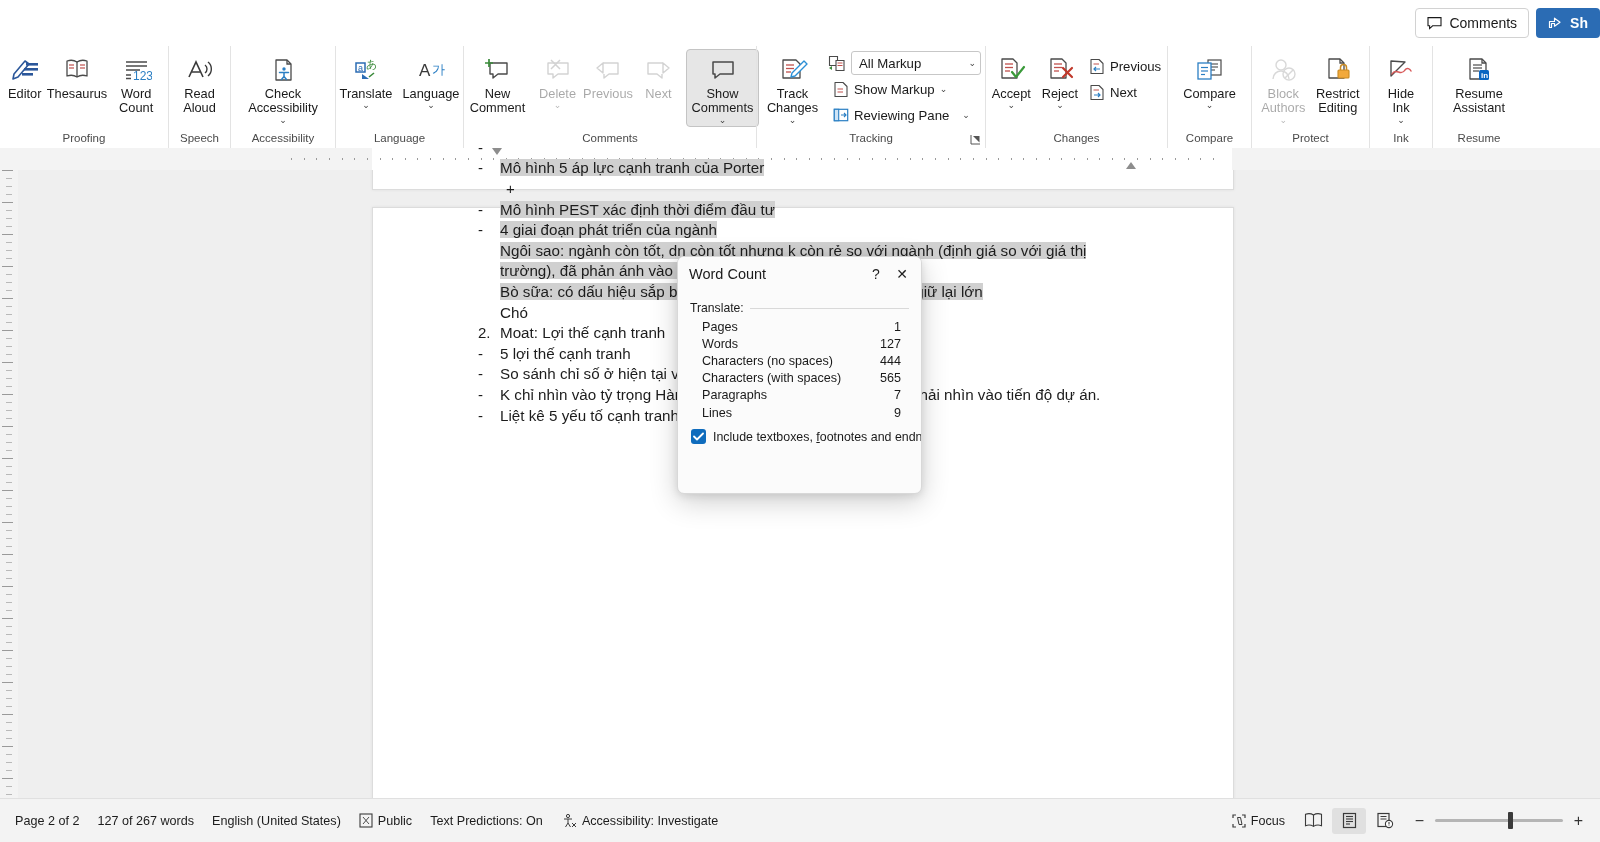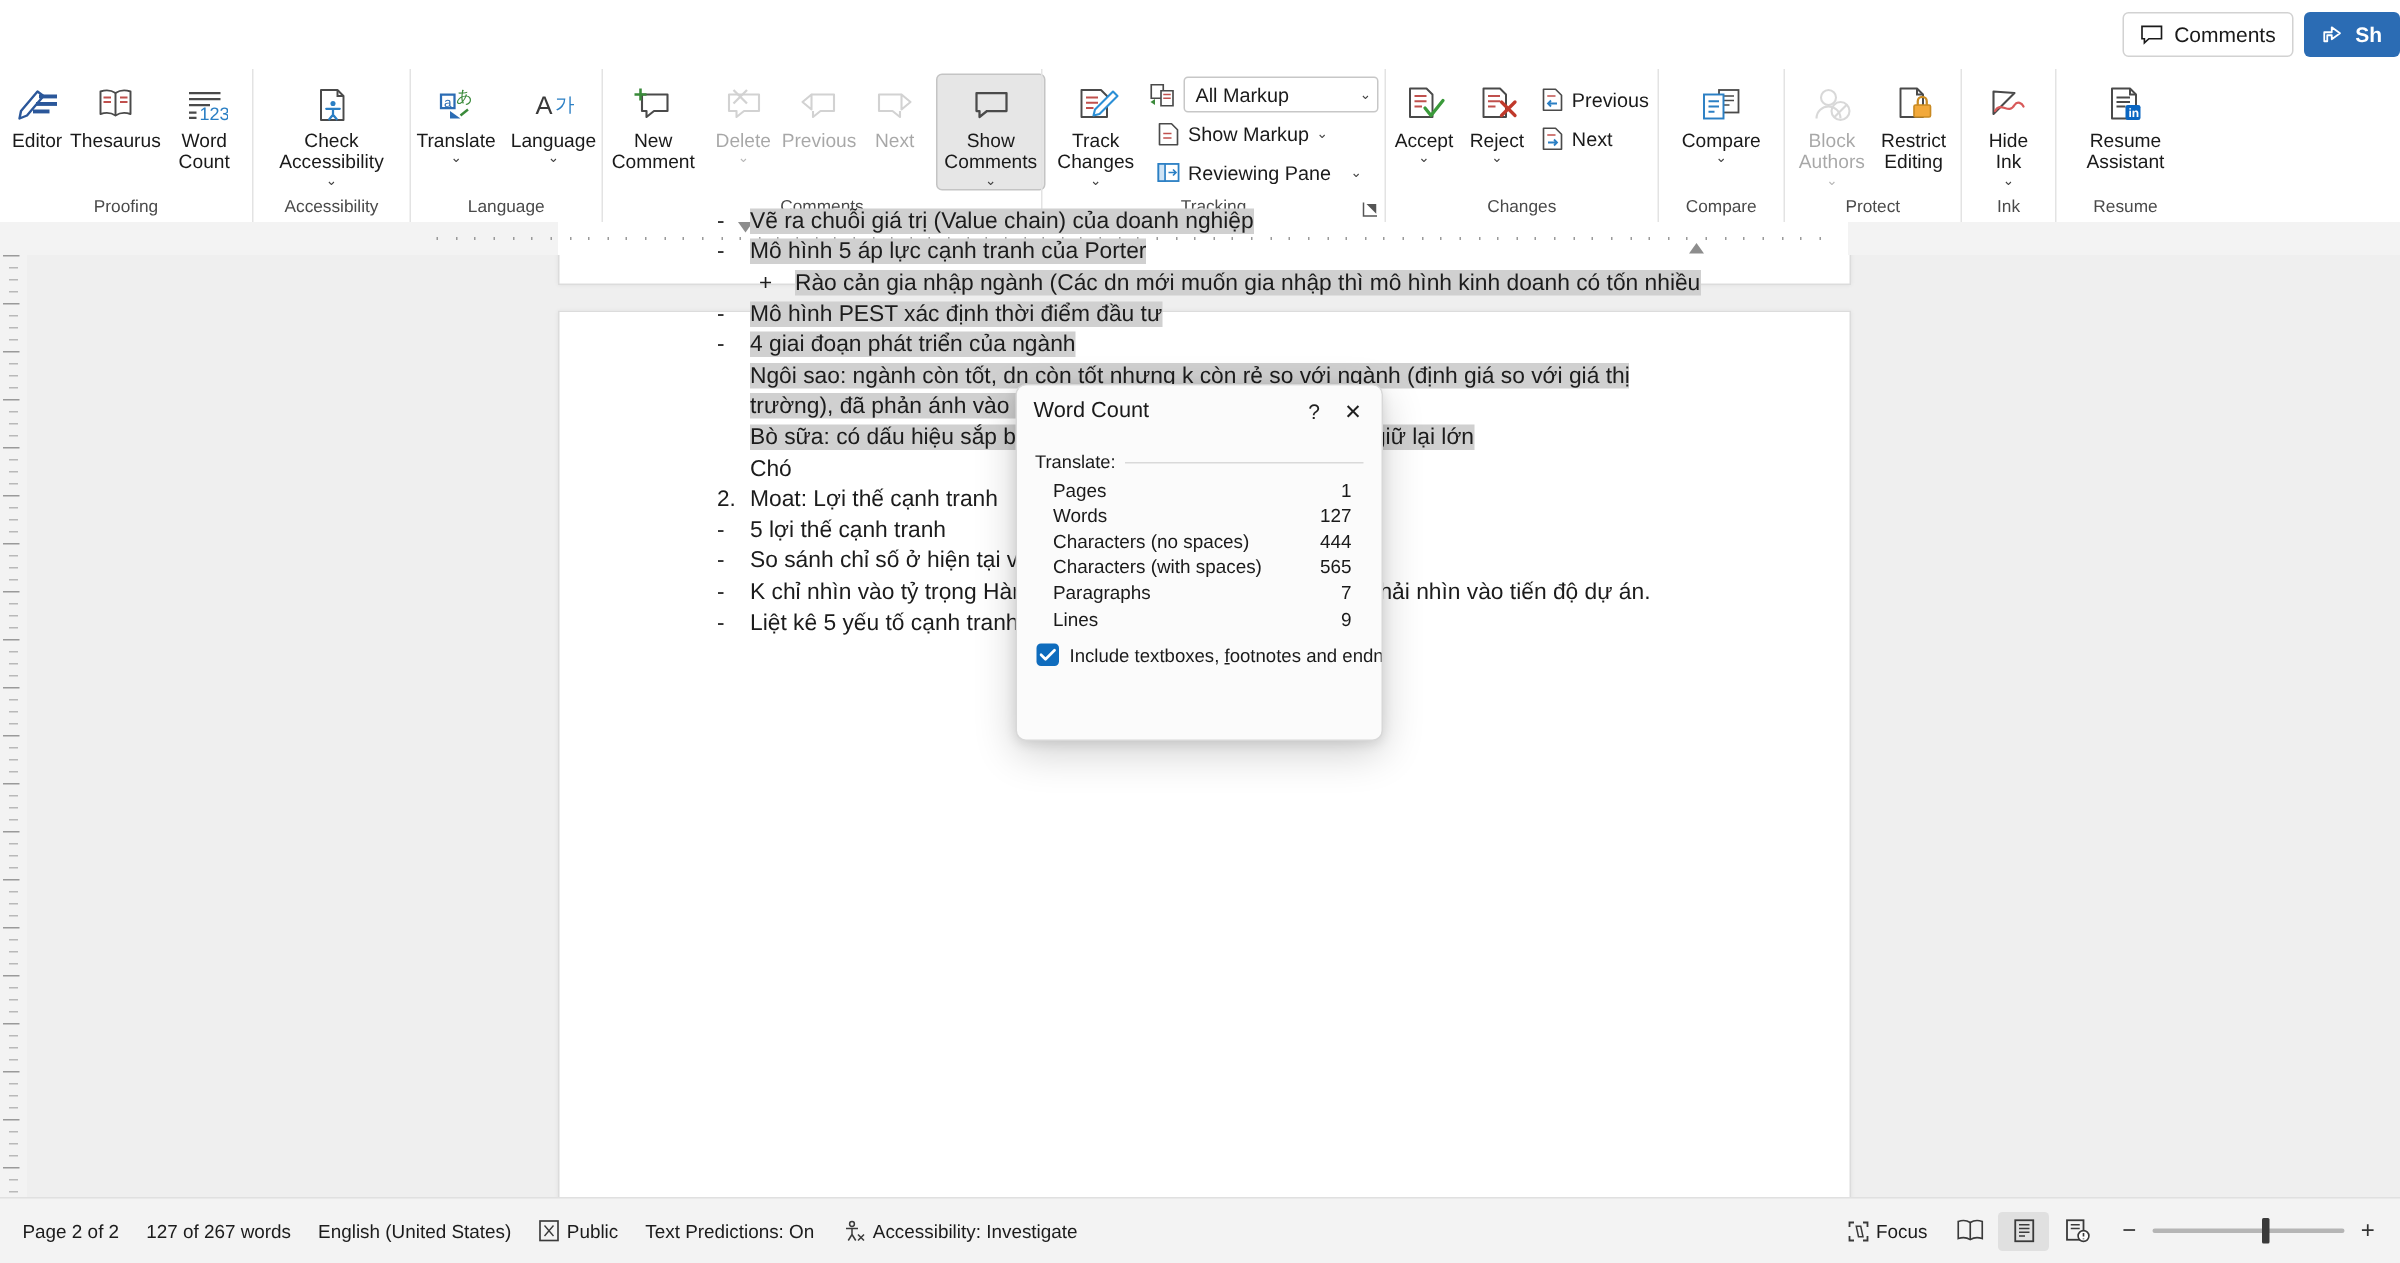--- a/index.html
+++ b/index.html
@@ -303,20 +303,36 @@
             <line x1="6" y1="23.5" x2="11" y2="23.5" stroke="#4a4a4a" stroke-width="1.5"></line>
             <text x="13" y="25" font-family="Liberation Sans, sans-serif" font-size="12" fill="#2b7fc4">123</text>
           </svg>
         </span>
         <span class="lbl">Word Count</span>
       </div>
     </div>
     <div class="rgroup-label">Proofing</div>
   </div>
 
+  <div class="rgroup" style="width:62px">
+    <div class="rgroup-items">
+      <div class="rbtn">
+        <span class="ico">
+          <svg width="32" height="30" viewBox="0 0 32 30">
+            <path d="M5 22 L12 7 l7 15" fill="none" stroke="#3a3a3a" stroke-width="1.6"></path>
+            <line x1="8" y1="17" x2="16" y2="17" stroke="#3a3a3a" stroke-width="1.5"></line>
+            <path d="M21 10a5 5 0 0 1 0 8" fill="none" stroke="#3a3a3a" stroke-width="1.4"></path>
+            <path d="M24 7a9 9 0 0 1 0 14" fill="none" stroke="#3a3a3a" stroke-width="1.4"></path>
+          </svg>
+        </span>
+        <span class="lbl">Read Aloud</span>
+      </div>
+    </div>
+    <div class="rgroup-label">Speech</div>
+  </div>
 
   <div class="rgroup" style="width:105px">
     <div class="rgroup-items">
       <div class="rbtn">
         <span class="ico">
           <svg width="32" height="30" viewBox="0 0 32 30">
             <path d="M9 5h11l4 4v16H9z" fill="#fff" stroke="#4a4a4a" stroke-width="1.3" stroke-linejoin="round"></path>
             <path d="M20 5v4h4" fill="none" stroke="#4a4a4a" stroke-width="1.3"></path>
             <circle cx="17" cy="14" r="1.7" fill="#2b7fc4"></circle>
             <path d="M12.5 17.5h9M17 17.5v4M17 21.5l-2.5 3M17 21.5l2.5 3" stroke="#2b7fc4" stroke-width="1.5" fill="none" stroke-linecap="round"></path>
@@ -779,29 +795,27 @@
   </div>
 
 <div class="canvas">
   <div class="page page-prev"></div>
   <div class="page page-main"></div>
 </div>
 <div class="doctext" id="doc-host">
     <div style="height: 100px;"></div>
     <div class="line" style="padding-left: 146px;">
       <span class="bul" style="left: 124px;">-</span>
-      <span class="txt hl">Vẽ ra chuỗi giá trị (Value chain) của doanh nghiệp</span>
     </div>
     <div class="line" style="padding-left: 146px;">
       <span class="bul" style="left: 124px;">-</span>
       <span class="txt hl">Mô hình 5 áp lực cạnh tranh của Porter</span>
     </div>
     <div class="line" style="padding-left: 176px;">
       <span class="bul" style="left: 152px;">+</span>
-      <span class="txt hl">Rào cản gia nhập ngành (Các dn mới muốn gia nhập thì mô hình kinh doanh có tốn nhiều</span>
     </div>
     <div class="line" style="padding-left: 146px;">
       <span class="bul" style="left: 124px;">-</span>
       <span class="txt hl">Mô hình PEST xác định thời điểm đầu tư</span>
     </div>
     <div class="line" style="padding-left: 146px;">
       <span class="bul" style="left: 124px;">-</span>
       <span class="txt hl">4 giai đoạn phát triển của ngành</span>
     </div>
     <div class="line" style="padding-left: 146px;">

